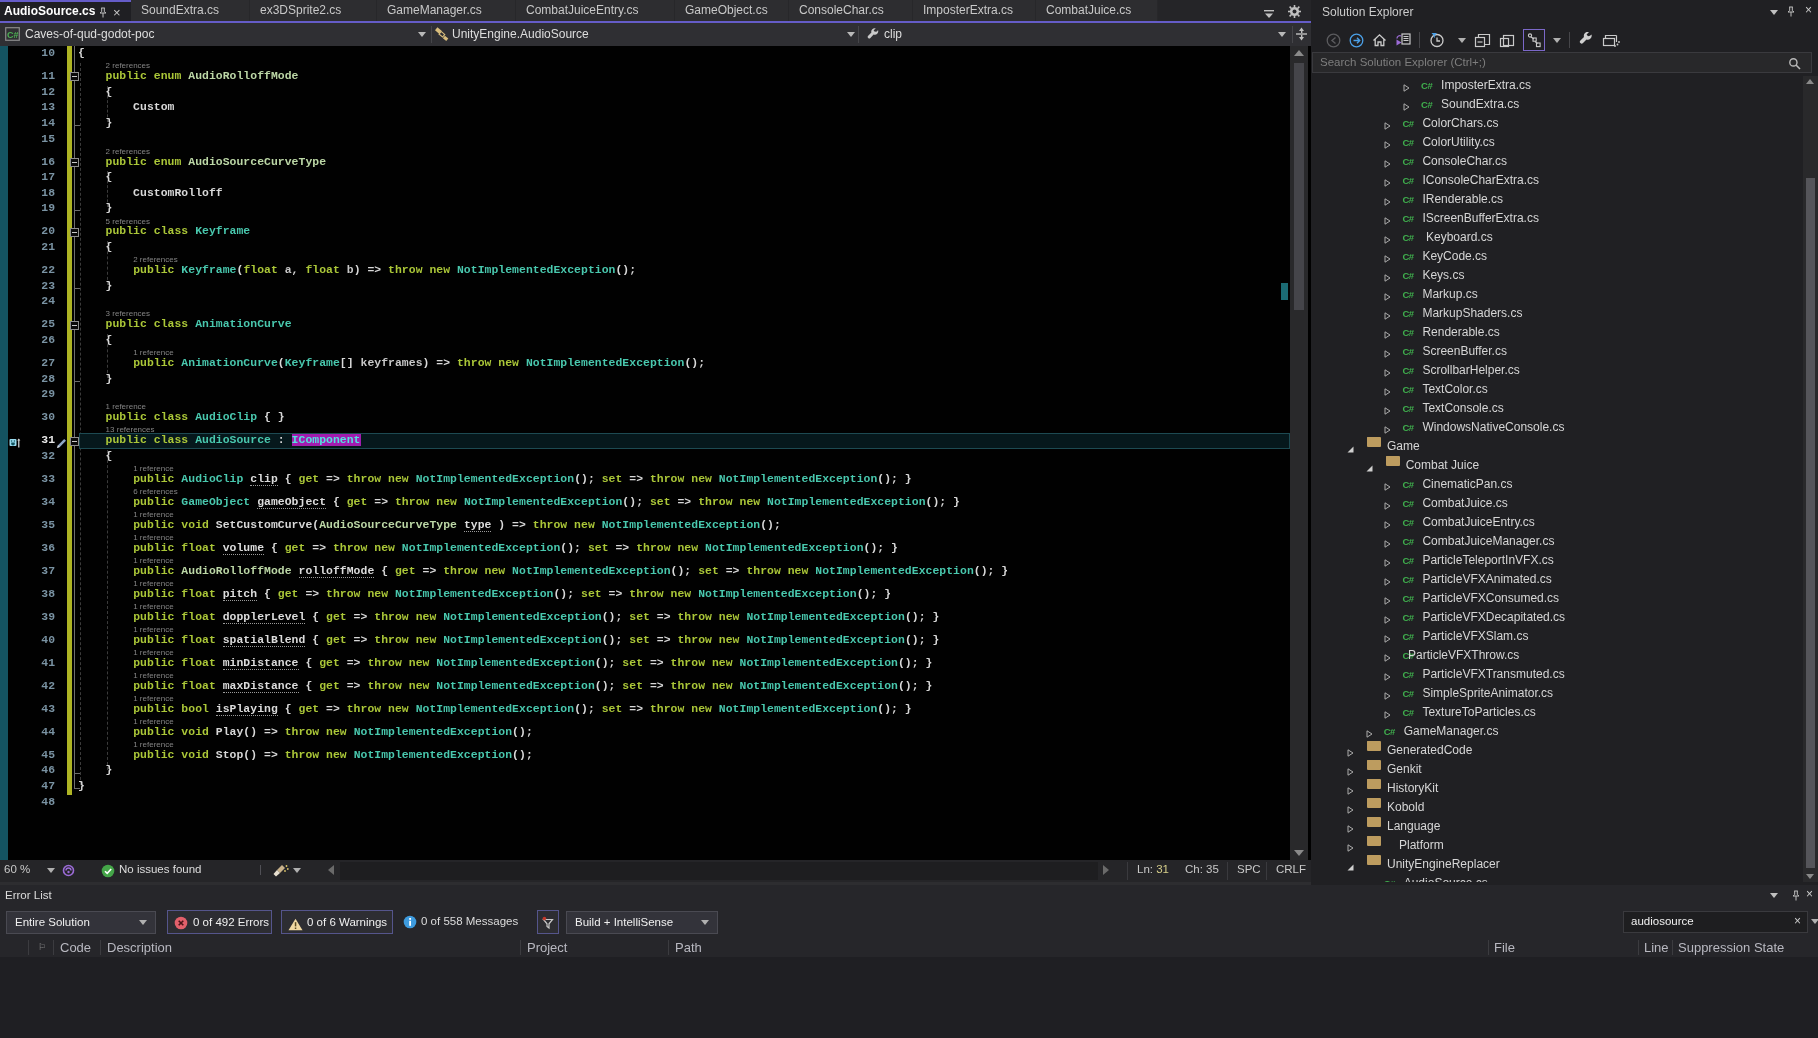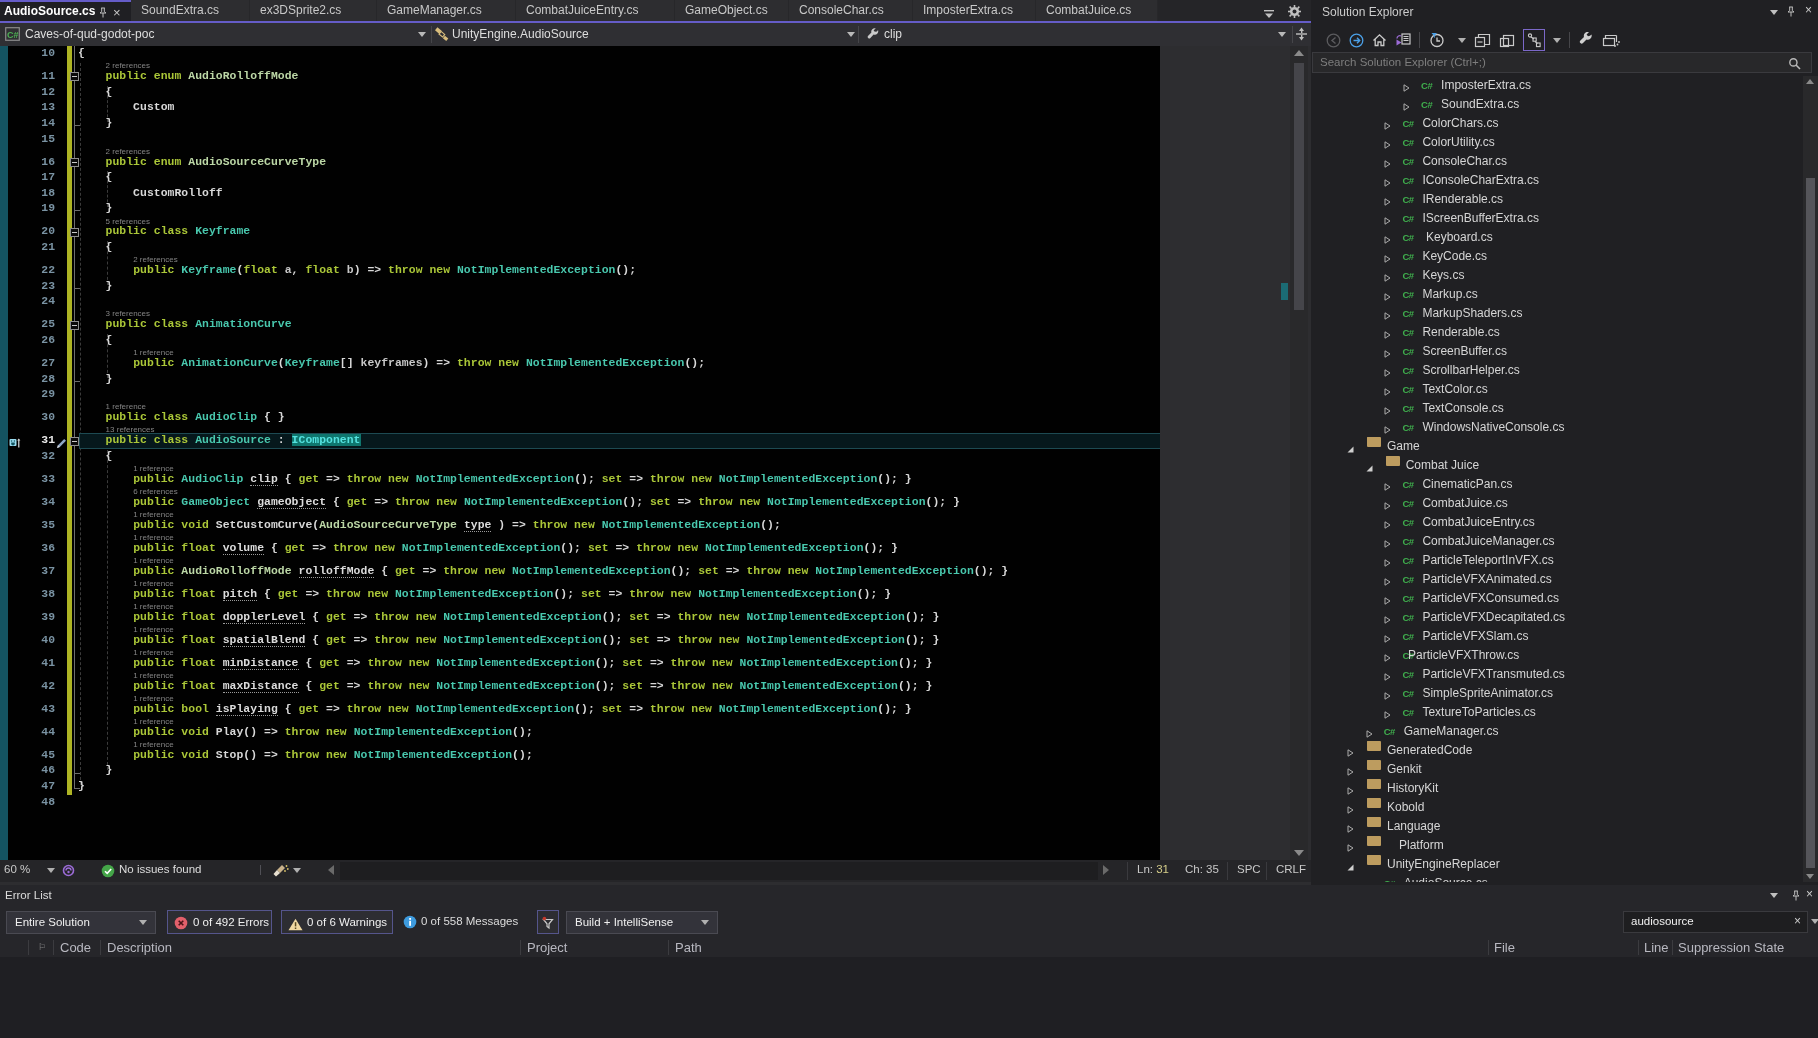--- a/index.html
+++ b/index.html
@@ -13,41 +13,41 @@
 #atab { position:absolute; left:0; top:0; width:131px; height:21px; background:#1f1f23;
   border-top:2px solid #655cc8; color:#ffffff; font-weight:bold; font-size:12px; line-height:18px; padding-left:4px; }
 #tabline { position:absolute; left:0; top:21px; width:1311px; height:2px; background:#655cc8; }
 
 
 #crumb { position:absolute; left:0; top:23px; width:1311px; height:23px; background:#2f2f33;
   color:#dedede; font-size:12px; }
 #crumb .sep { position:absolute; top:3px; width:1px; height:17px; background:#46464a; }
 
 
-#editor { position:absolute; left:0; top:46px; width:1160px; height:814px; background:#010101; overflow:hidden; }
+#editor { position:absolute; left:0; top:46px; width:1311px; height:814px; background:#010101; overflow:hidden; }
 #teal  { position:absolute; left:0; top:0; width:8px; height:814px; background:#145361; }
 #ybar  { position:absolute; left:67px; top:0; width:5px; height:749.2px; background:#aeb424; }
 #fline { position:absolute; left:74px; top:0; width:1px; height:743.2px; background:#6e6e6e; }
 .fbox  { position:absolute; left:70px; width:9px; height:9px; background:#0a0a0a; border:1px solid #8e8e8e; }
 .fbox::after { content:""; position:absolute; left:1px; top:3px; width:5px; height:1px; background:#c8c8c8; }
 .ftick { position:absolute; left:74px; width:6px; height:1px; background:#6e6e6e; }
 .iguide { position:absolute; width:0; border-left:1px dashed #3b3b3b; }
 #cwrap { position:absolute; left:0; top:0; width:1311px; }
 .crow { position:relative; height:15.65px; white-space:pre; }
 .clr  { position:relative; height:7.35px; }
 .clr span { position:absolute; top:-0.5px; font-size:8px; color:#858585; font-family:"Liberation Sans",sans-serif; }
 .num { position:absolute; left:0; top:0; width:55px; text-align:right; color:#7a93a3;
   font:bold 11.4px "Liberation Mono",monospace; line-height:15.65px; }
 .num.cur { color:#e8e8e8; }
 .ct { position:absolute; left:78px; top:0; font:bold 11.4px "Liberation Mono",monospace;
   line-height:15.65px; letter-spacing:0.055px; }
 .k { color:#abc738; } .p { color:#d8d8d8; } .t { color:#49c8ae; }
 .e { color:#bcd7a6; } .g { color:#c8c8c8; }
 .u { color:#dcdcdc; border-bottom:1px dotted #9a9a9a; }
-.hl { color:#54e2df; background:#0f766e; }
+.hl { color:#54e2df; background:#a21caf; }
 .linehl { position:absolute; left:79px; right:21px; top:0; height:15.65px;
   background:#06181c; border:1px solid #1d4a52; }
 .crow .ct, .crow .num { z-index:2; }
 
 
 #esb { position:absolute; left:1290px; top:46px; width:18px; height:814px; background:#29292b; }
 #esb .thumb { position:absolute; left:4px; top:17px; width:10px; height:247px; background:#45454a; }
 #eteal { position:absolute; left:1281px; top:283px; width:7px; height:17px; background:#1b6b74; }
 
 

